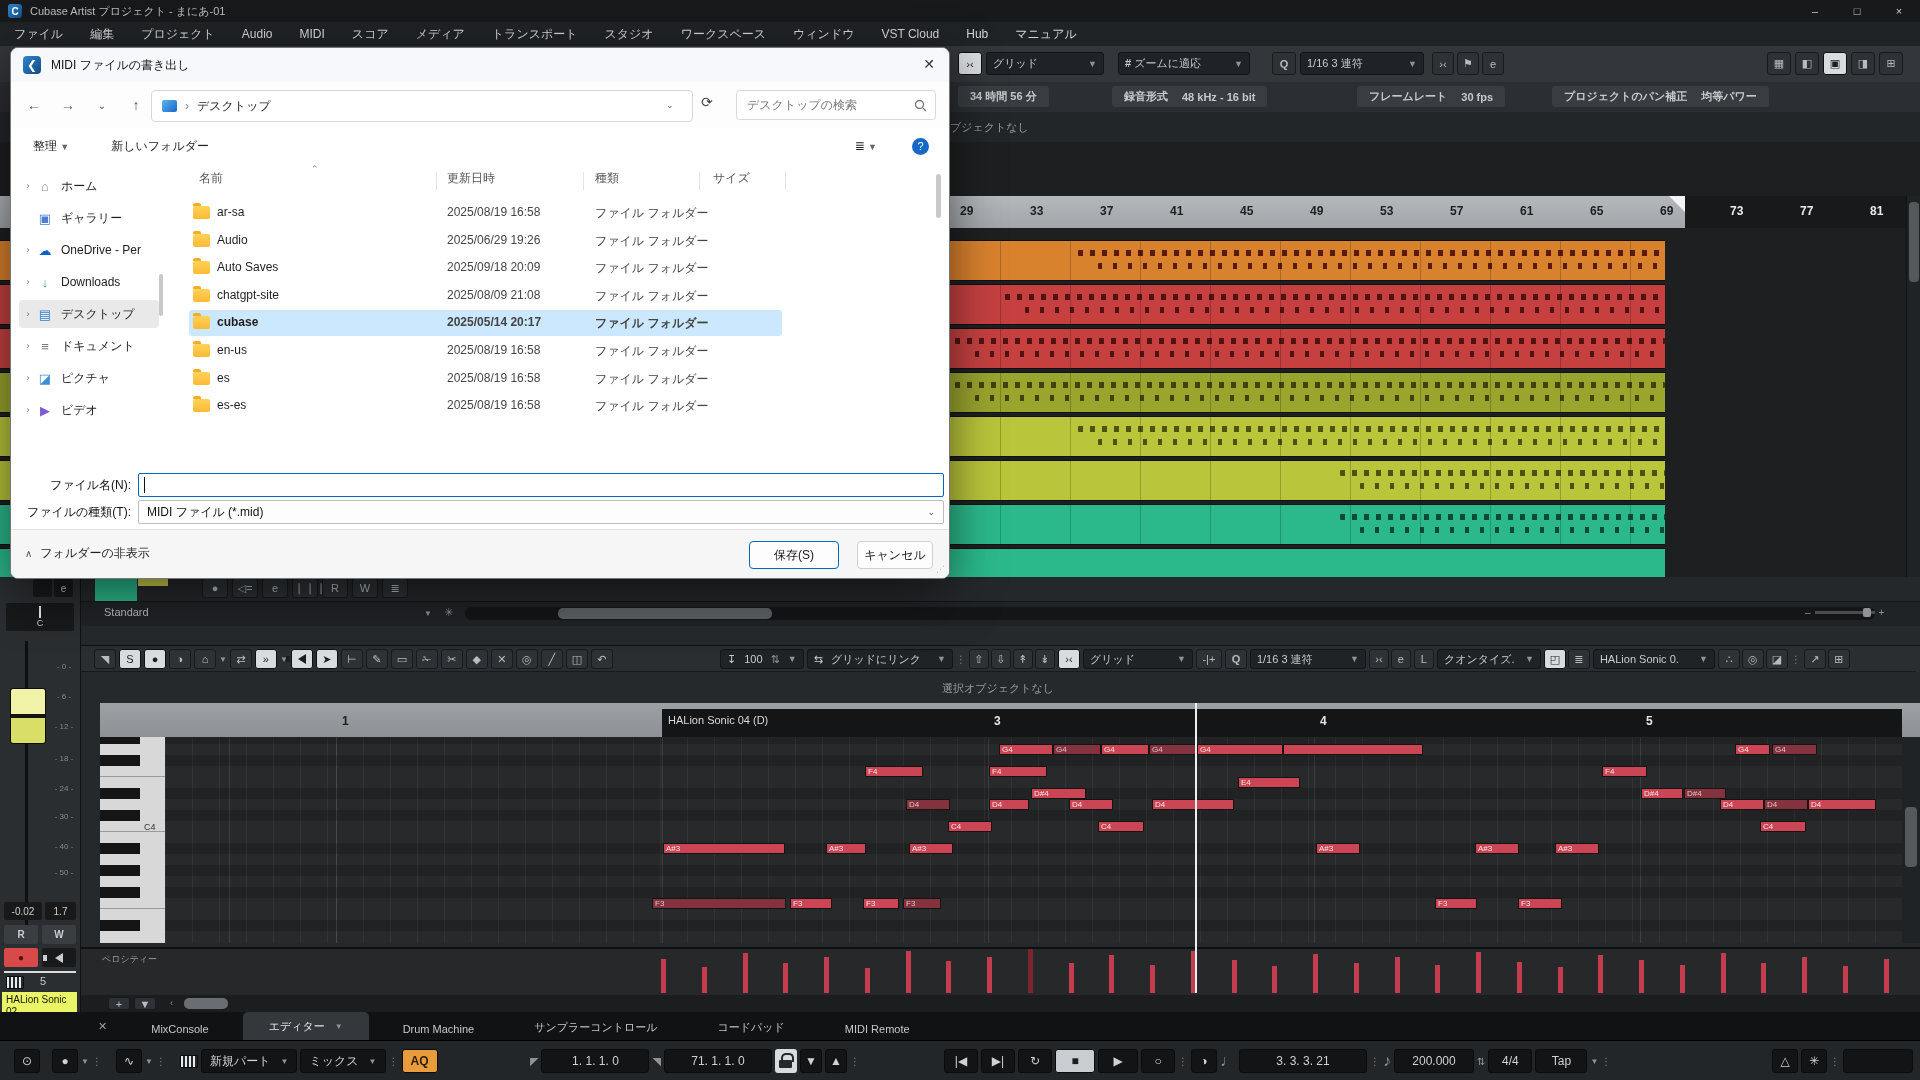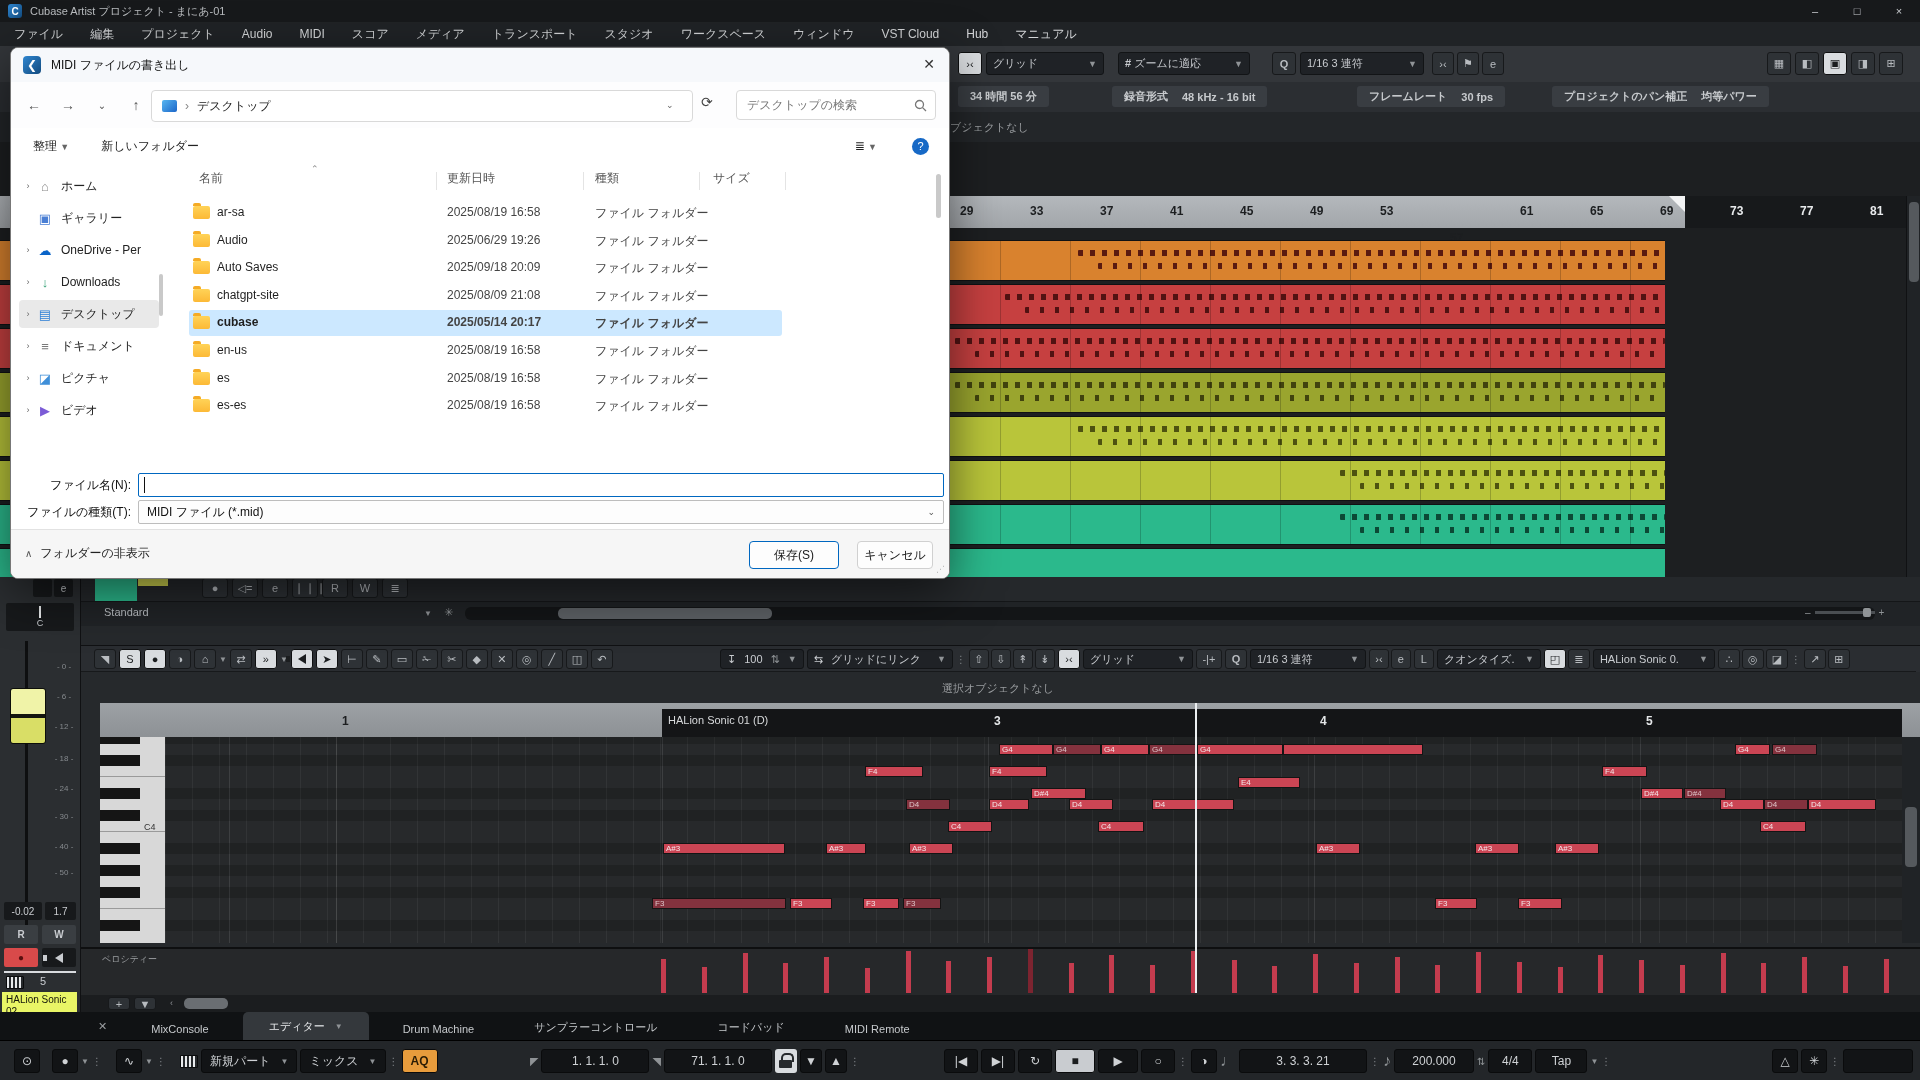--- a/index.html
+++ b/index.html
@@ -228,21 +228,21 @@
     <div id="ruler">
       <div class="light" style="width:1685px;"></div>
       <div id="endtri" style="left:1669px;top:0;"></div>
     <div class="rtick dk" style="left:960px;">29</div>
         <div class="rtick dk" style="left:1030px;">33</div>
         <div class="rtick dk" style="left:1100px;">37</div>
         <div class="rtick dk" style="left:1170px;">41</div>
         <div class="rtick dk" style="left:1240px;">45</div>
         <div class="rtick dk" style="left:1310px;">49</div>
         <div class="rtick dk" style="left:1380px;">53</div>
-        <div class="rtick dk" style="left:1450px;margin-top:27px;">57</div>
+        <div class="rtick dk" style="left:1450px;">57</div>
         <div class="rtick dk" style="left:1520px;">61</div>
         <div class="rtick dk" style="left:1590px;">65</div>
         <div class="rtick dk" style="left:1660px;">69</div>
         <div class="rtick lt" style="left:1730px;">73</div>
         <div class="rtick lt" style="left:1800px;">77</div>
         <div class="rtick lt" style="left:1870px;">81</div>
       </div>
     <div id="lanes">
         <div class="lane" style="top:98px;height:39px;background:#d9822e;">
           <div class="lp" style="left:1078px;width:587px;top:9px;background:repeating-linear-gradient(90deg,#5a1a10 0 5px,transparent 5px 12px);"></div>
@@ -401,21 +401,21 @@
         </span>
     </div>
   </div>
 
   <div class="abs" id="noselrow">
     <div class="txt">選択オブジェクトなし</div>
   </div>
 
   <div class="abs" id="keyruler">
     <div id="partbar">
-      <div class="pl">HALion Sonic 01 (D)</div>
+      <div class="pl">HALion Sonic 04 (D)</div>
     </div>
   <div class="ebar" style="left:262px;color:#1c1e20;">1</div>
       <div class="ebar" style="left:914px;color:#e4e6e8;">3</div>
       <div class="ebar" style="left:1240px;color:#e4e6e8;">4</div>
       <div class="ebar" style="left:1566px;color:#e4e6e8;">5</div>
     </div>
 
   <div class="abs" id="gutter"></div>
   <div class="abs" id="pianocol">
       <div style="position:absolute;left:0;top:-4px;width:40px;height:11px;background:#151515;"></div>
@@ -659,21 +659,21 @@
       <div id="searchbox">
         <span>デスクトップの検索</span>
         <svg style="position:absolute;right:8px;top:8px;" width="13" height="13" viewBox="0 0 13 13">
             <circle cx="5.5" cy="5.5" r="4" fill="none" stroke="#777" stroke-width="1.3"></circle>
             <line x1="8.6" y1="8.6" x2="12" y2="12" stroke="#777" stroke-width="1.3"></line>
           </svg>
       </div>
     </div>
     <div id="cmdbar">
       <span style="margin-left:22px;"><span>整理</span> <span style="font-size:9px;color:#666;">▼</span></span>
-      <span style="margin-left:32px;">新しいフォルダー</span>
+      <span style="margin-left:42px;">新しいフォルダー</span>
       <span style="position:absolute;right:72px;"><span>≣</span> <span style="font-size:9px;color:#666;">▼</span></span>
       <span class="qm" style="position:absolute;right:20px;">?</span>
     </div>
     <div id="dbody">
       <div id="dsidebar">
           <div class="navitem" style="top:8px;">
             <div class="chev">›</div>
             <div class="nicon" style="color: rgb(138, 138, 138); font-size: 13px;">⌂</div>
             <div>ホーム</div>
           </div>

